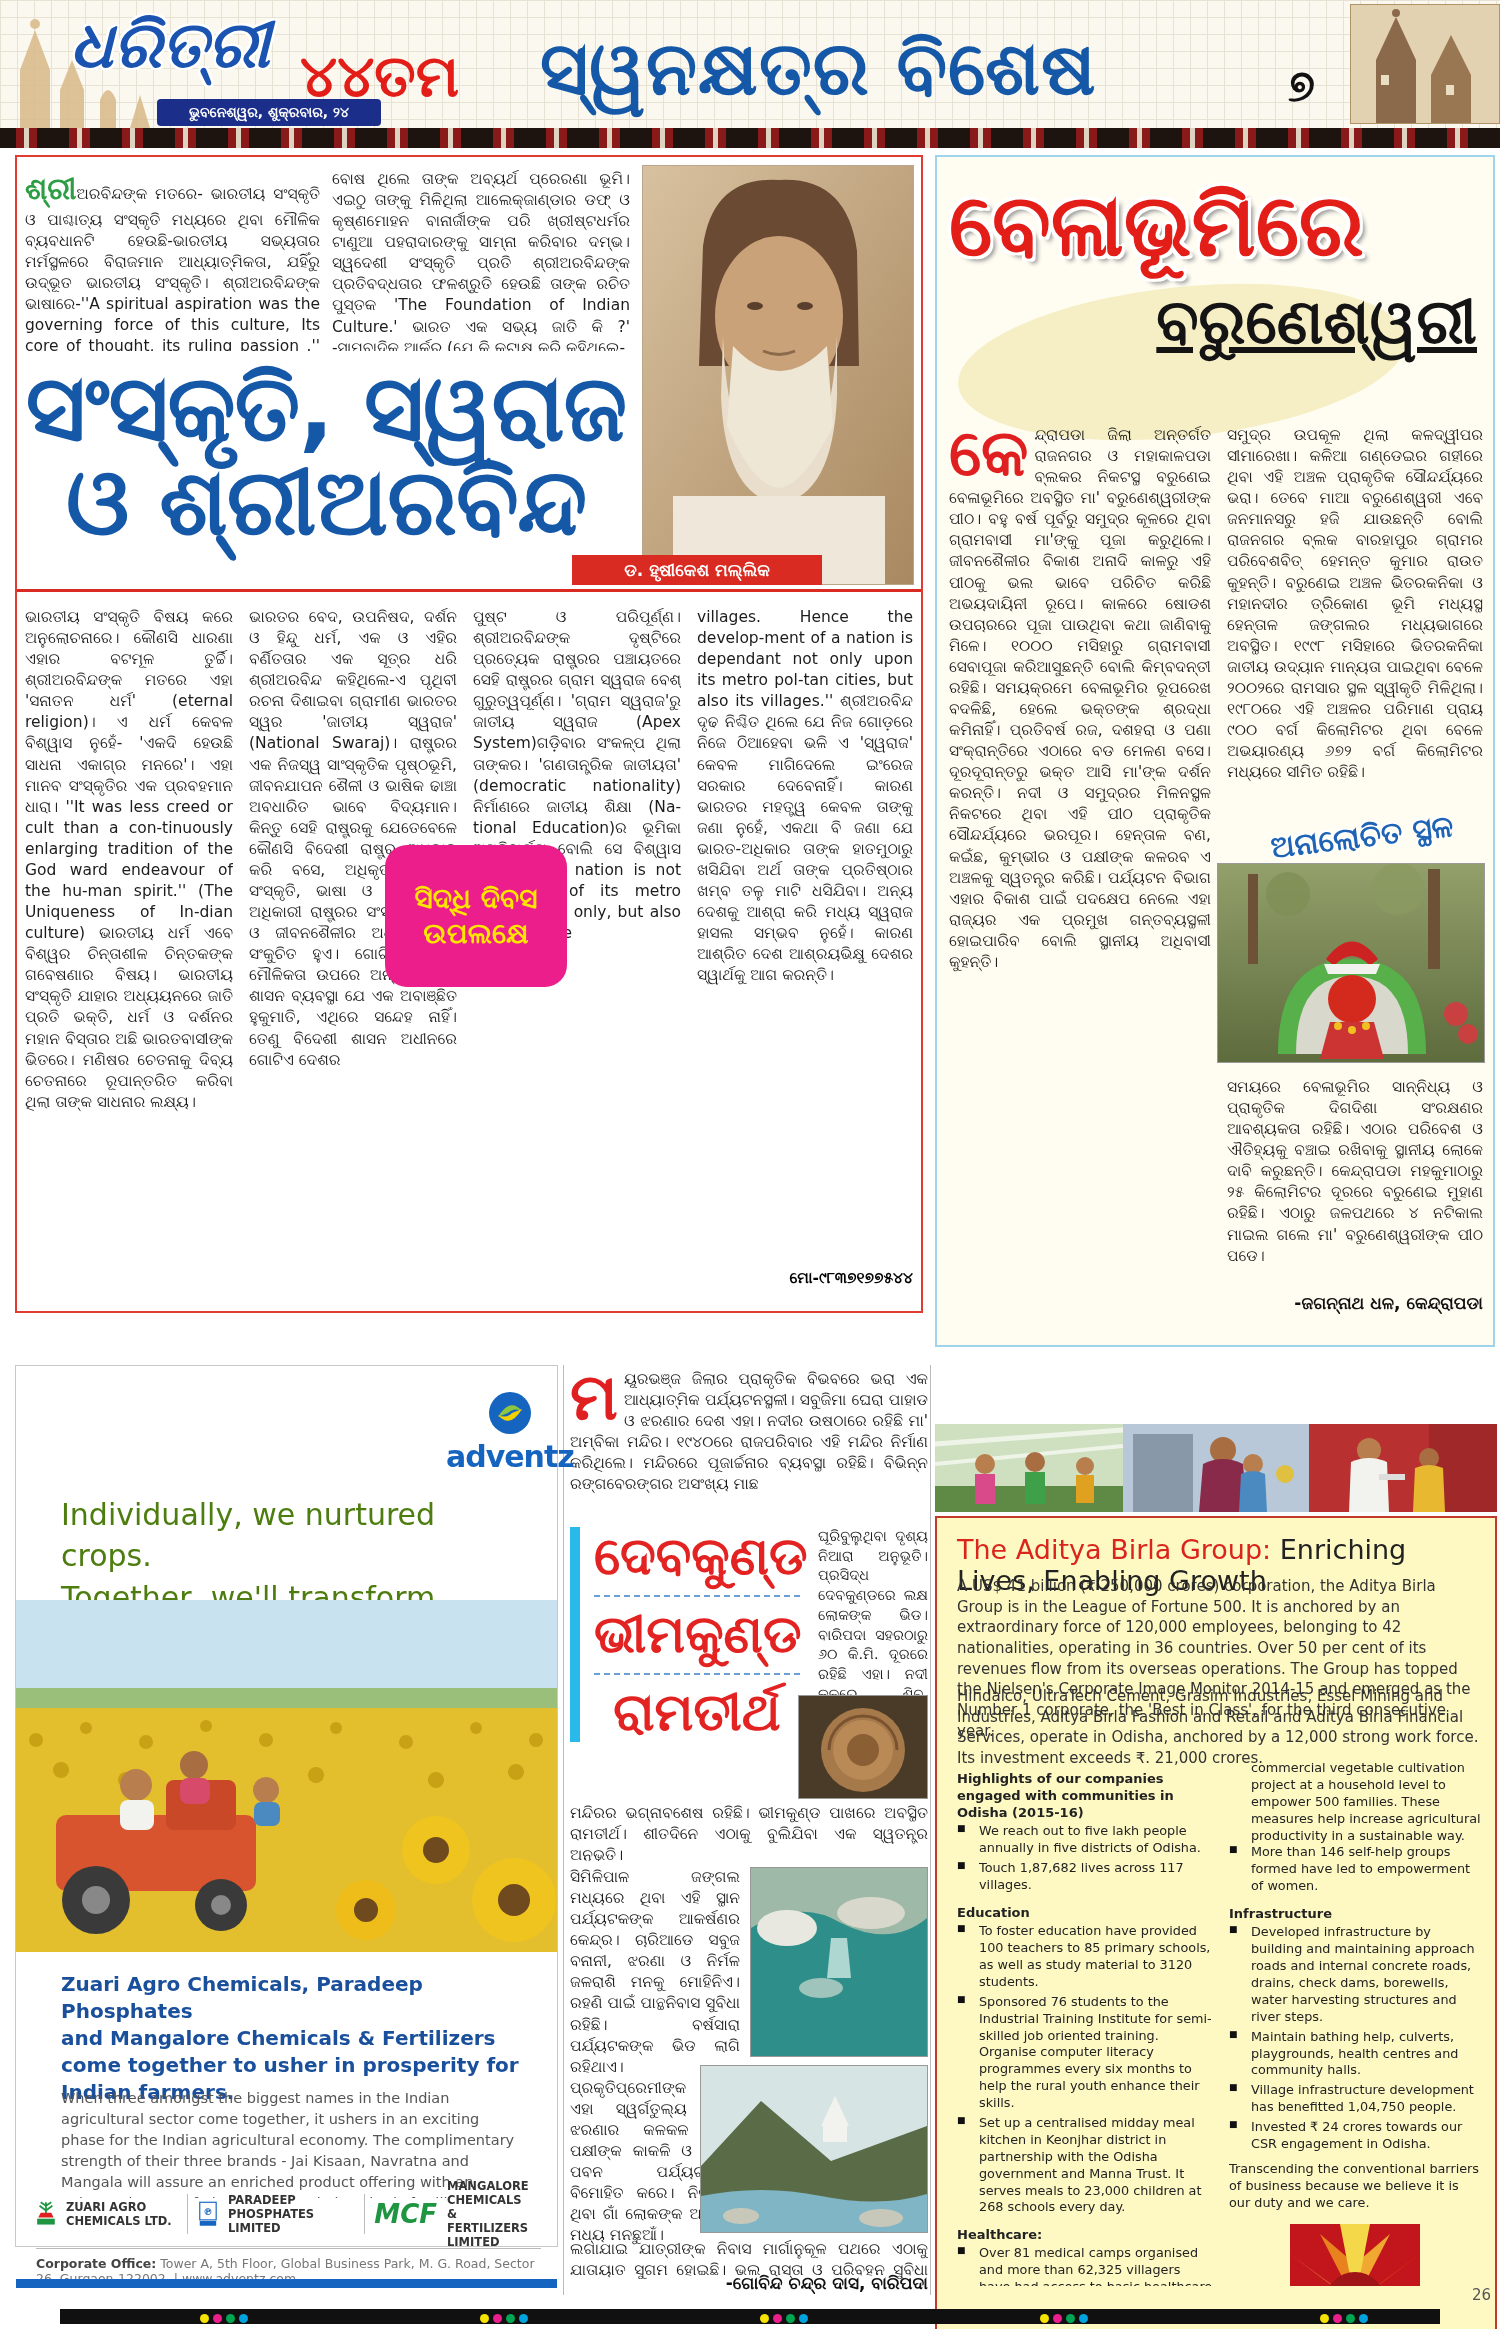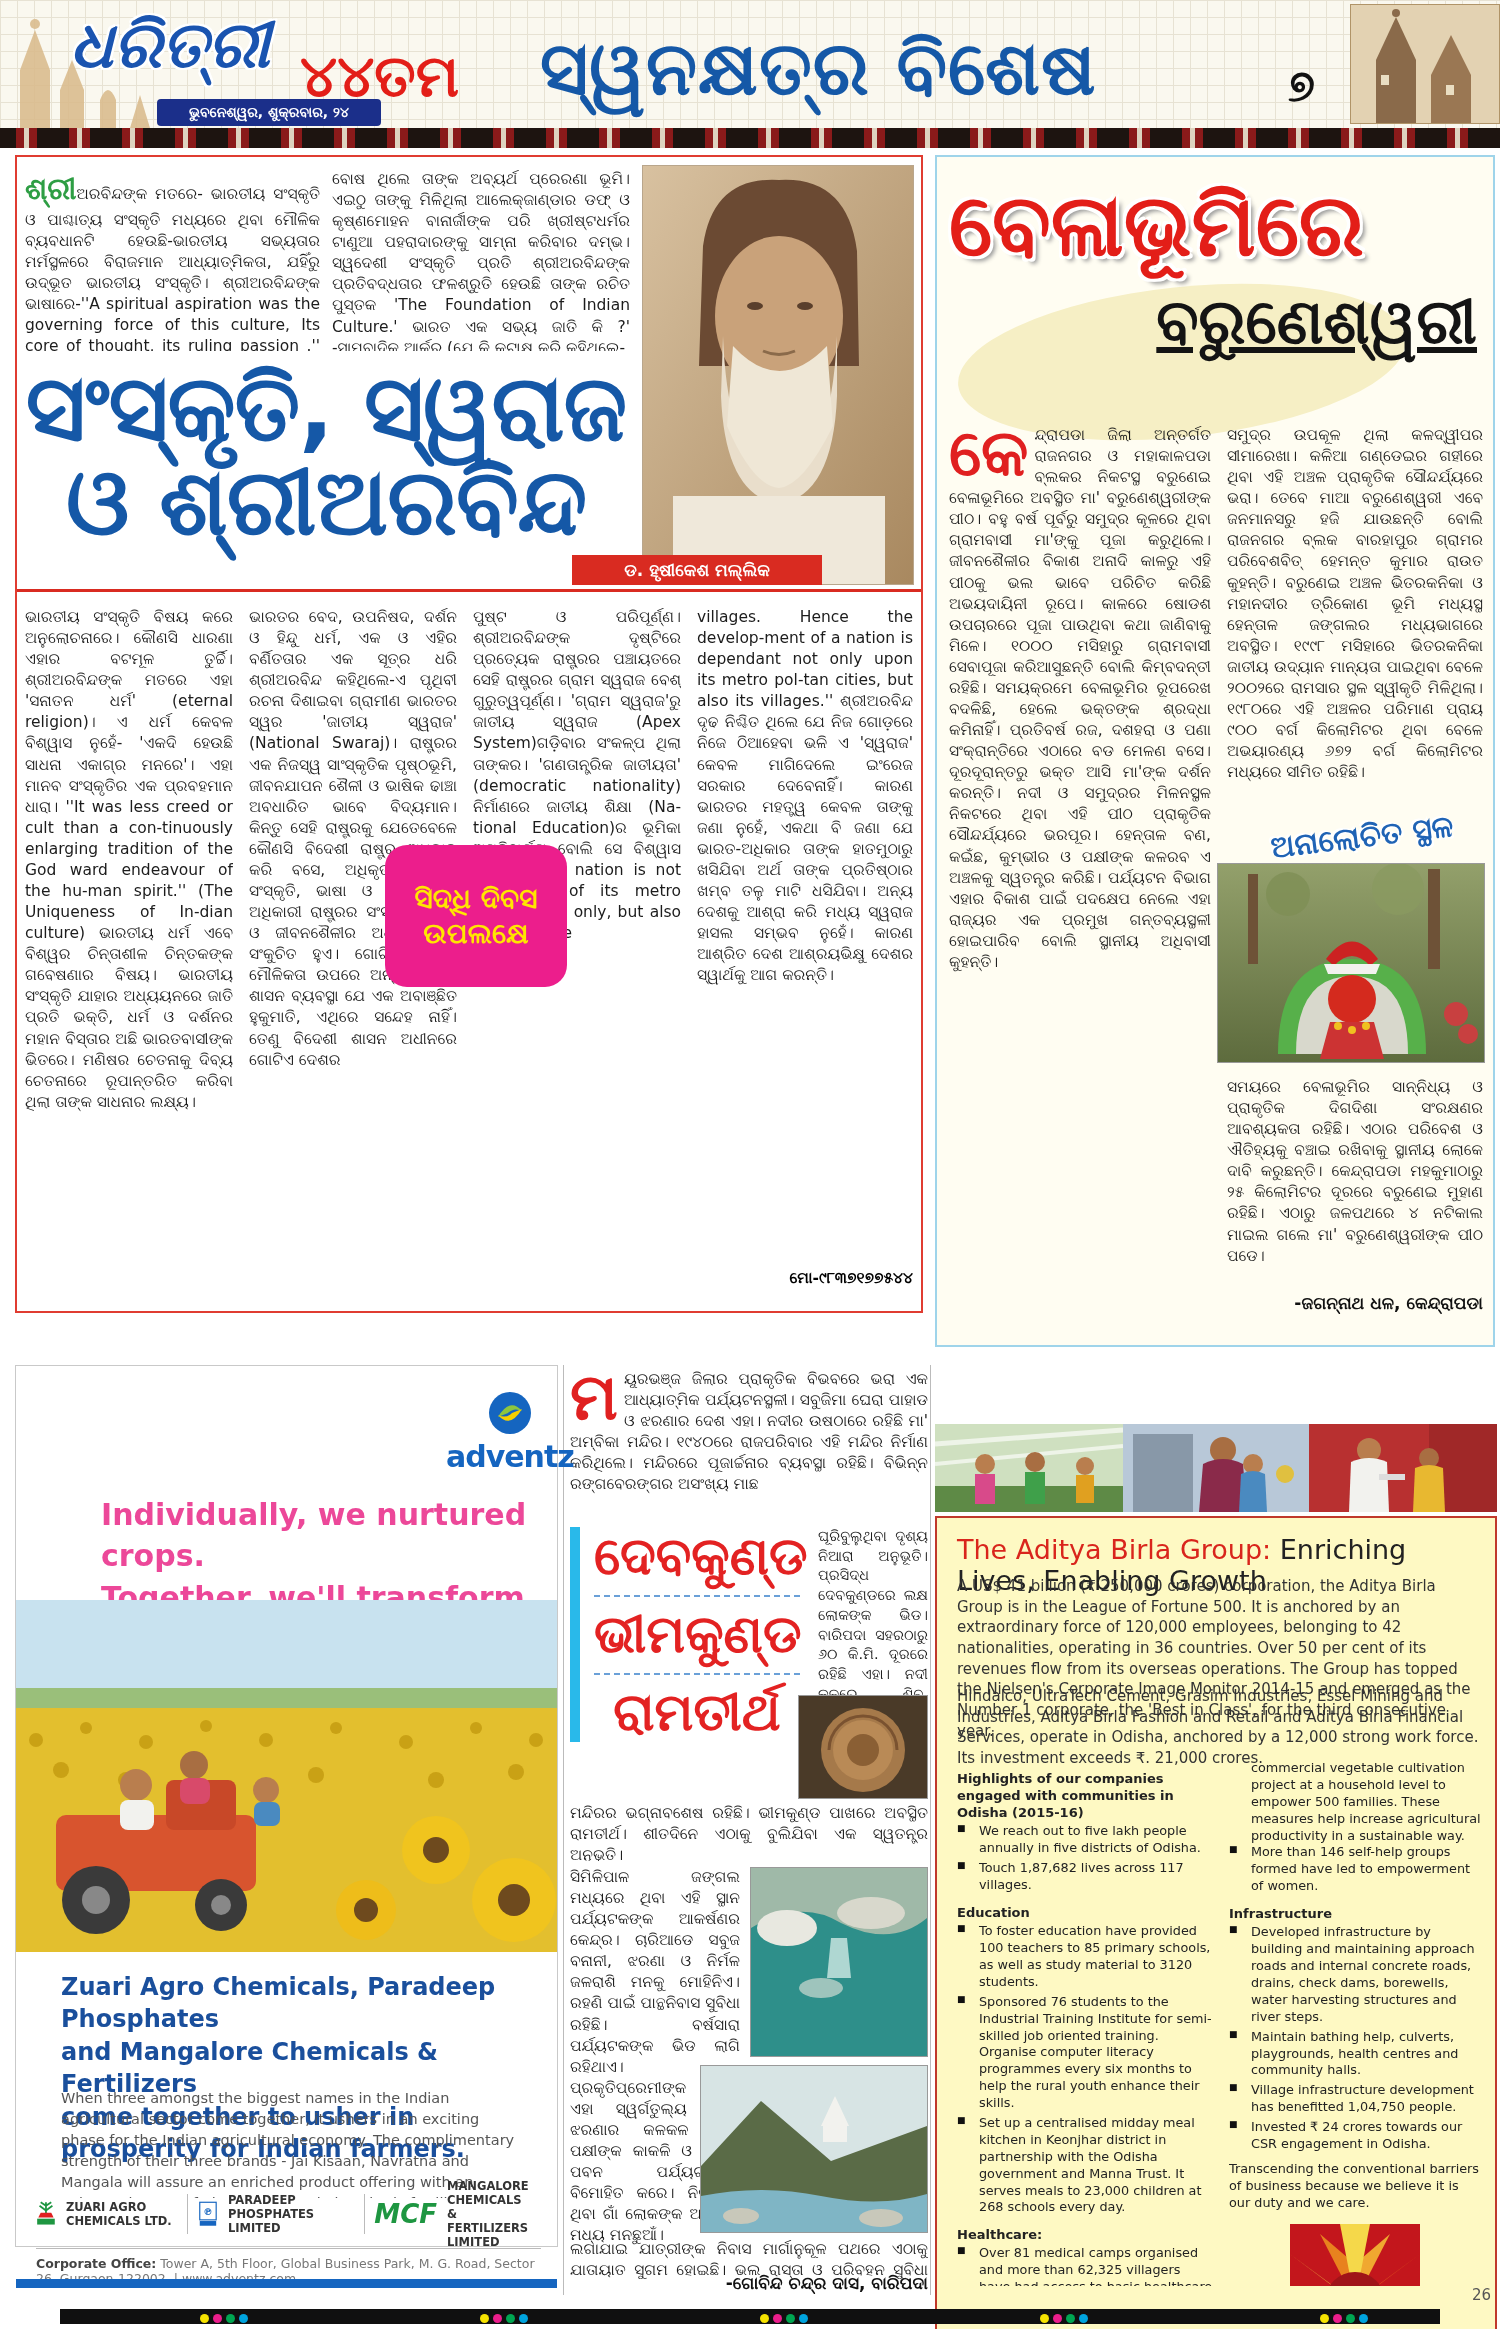--- a/index.html
+++ b/index.html
@@ -48,22 +48,22 @@
   
   .vsep { width:1px; background:#bbb; }
   .travel-head { border-left:10px solid #29b9ea; padding-left:14px;text-align:center; }
   .travel-head .line { color:#e32222; font-weight:bold; font-size:52px; line-height:1.15; }
   .travel-head .dash { border-top:2px dashed #6aa0d8; margin:8px 0; }
   .photo-frame { border:1px solid #999; }
 
   
   .adventz-box { left:15px; top:1365px; width:543px; height:882px; border:1px solid #c9c9c9; background:#fff; }
   .adventz-word { color:#1565c0; font-weight:bold; font-size:30px; letter-spacing:-1px; }
-  .adventz-green { color:#ec4899; font-weight:bold; font-size:30px; line-height:1.38;margin-left:40px; }
-  .zuari-blue { color:#1a4f9c; font-weight:bold; font-size:24px; line-height:1.35; }
+  .adventz-green { color:#4d7c0f; font-weight:normal; font-size:30px; line-height:1.38; }
+  .zuari-blue { color:#1a4f9c; font-weight:bold; font-size:20px; line-height:1.35; }
   .ad-gray { color:#555; font-size:14.5px; line-height:1.45; text-align:left; }
   .logo-label { font-size:11.5px; font-weight:bold; color:#333; }
   .corp-line { color:#777; font-size:12.5px; }
   .corp-line b { color:#444; }
 
   
   .birla-box { left:935px; top:1516px; width:562px; height:880px; border:2px solid #c0392b; background:#fef9c3; }
   .birla-title-red { color:#d9251c; font-size:27px; }
   .birla-title-rest { color:#222; font-size:27px; }
   .birla-para { color:#333; font-size:15px; line-height:1.38; }

